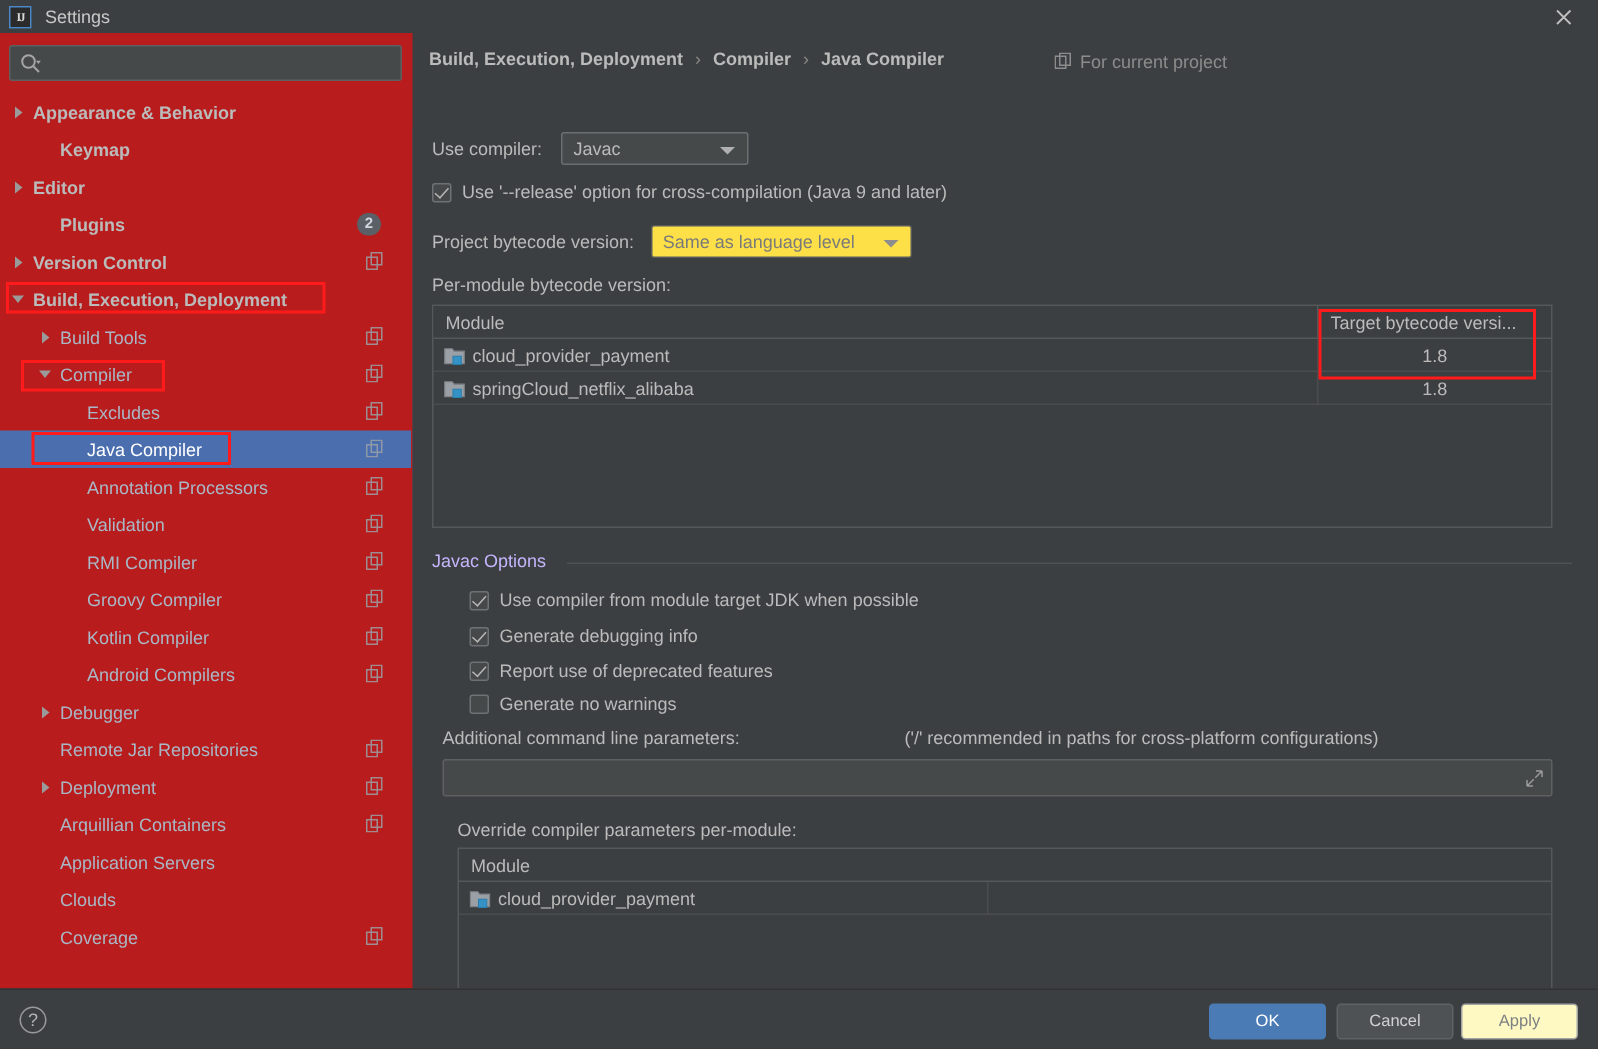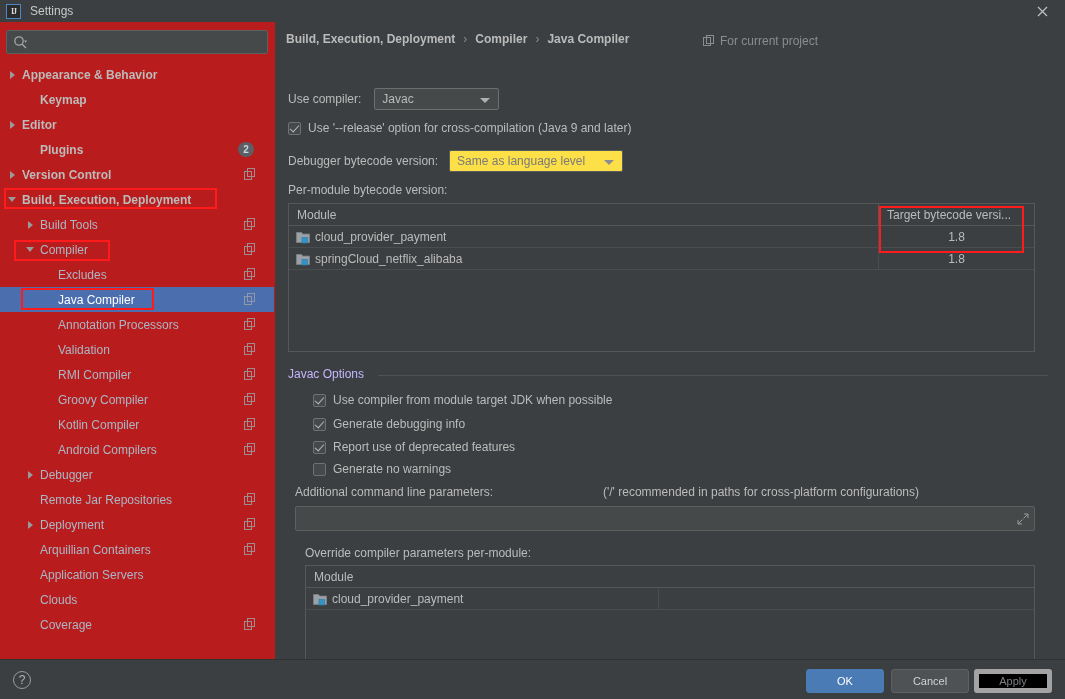--- a/index.html
+++ b/index.html
@@ -260,21 +260,21 @@
     font-size: 12px; cursor: default;
   }
   .dlg-btn {
     position: absolute; top: 9px; height: 24px;
     border-radius: 3px;
     display: flex; align-items: center; justify-content: center;
     font-size: 11px; cursor: default;
   }
   #ok-btn   { left: 806px; width: 78px; background: #4a7bb4; border: 1px solid #4a7bb4; color: #ffffff; }
   #cancel-btn { left: 891px; width: 78px; background: #4e5254; border: 1px solid #5e6264; color: #d2d2d2; }
-  #apply-btn  { left: 974px; width: 78px; background: #000000; border: 5px solid #a3a3a3; color: #7d8183; }
+  #apply-btn  { left: 974px; width: 78px; background: #fef9c3; border: 1px solid #a3a3a3; color: #7d8183; }
 </style>
 </head>
 <body>
 
 <div id="app">
 
   <div id="titlebar">
     <div class="ij-logo">
       <span>IJ</span>
     </div>
@@ -503,21 +503,21 @@
         <span class="caret"></span>
       </div>
     </div>
 
     <div id="release-cb" class="cb-row">
       <span class="checkbox checked"></span>
       <span class="cb-label">Use '--release' option for cross-compilation (Java 9 and later)</span>
     </div>
 
     <div id="bytecode-row">
-      <span class="row-label">Debugger bytecode version:</span>
+      <span class="row-label">Project bytecode version:</span>
       <div class="combo disabled" style="margin-left:11px;width:174px;">
         <span>Same as language level</span>
         <span class="caret"></span>
       </div>
     </div>
 
     <div id="permodule-label" class="row-label">Per-module bytecode version:</div>
 
     <div id="table1">
       <div class="th-row">

